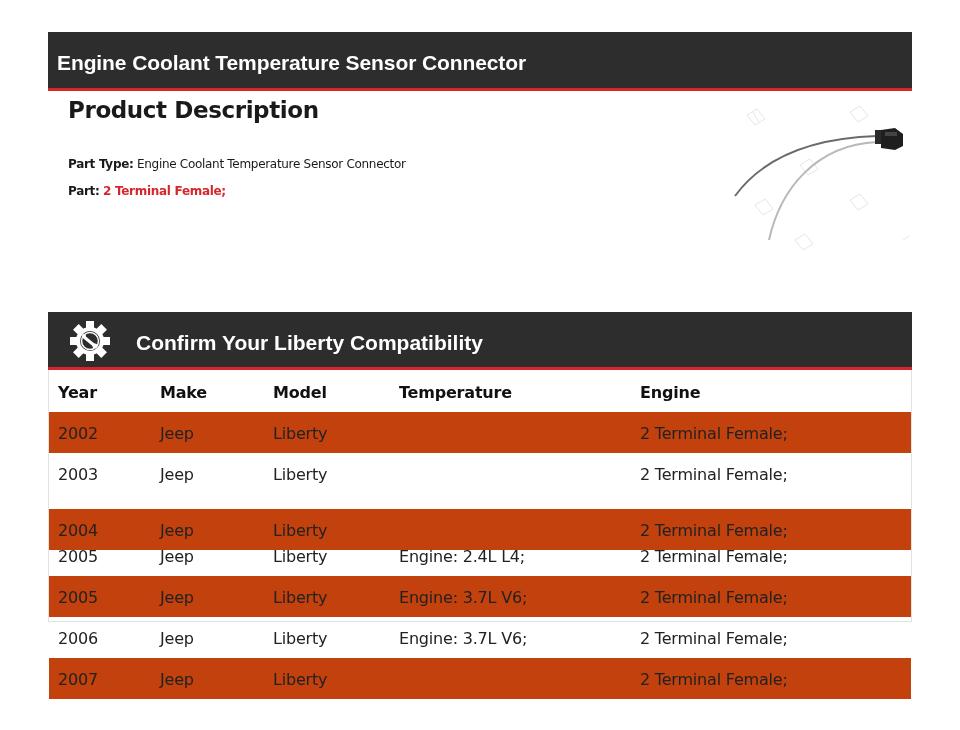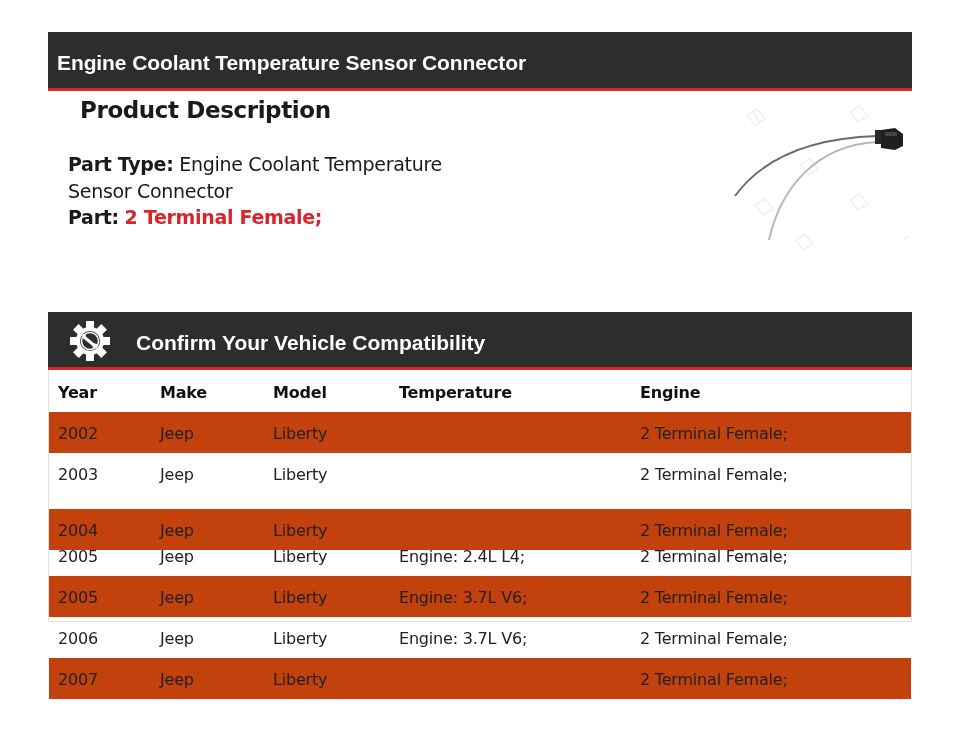--- a/index.html
+++ b/index.html
@@ -19,25 +19,25 @@
   .compat-bar { top: 312px; height: 58px; }
   .compat-bar .compat-text {
     position: absolute; left: 88px; top: 19px; font-size: 21px;
   }
   .compat-bar .gear {
     position: absolute; left: 21px; top: 8px; width: 42px; height: 42px;
   }
 
   .desc-heading {
     position: absolute; left: 68px; top: 97px; font-size: 23px; font-weight: bold;
-    font-family: "DejaVu Sans", sans-serif; letter-spacing: -0.4px; margin-left: 12px;
+    font-family: "DejaVu Sans", sans-serif; letter-spacing: -0.4px;
   }
   .desc-block {
     position: absolute; left: 68px; top: 151px; width: 380px;
-    font-size: 19px; line-height: 26.5px; letter-spacing: -0.3px;
+    font-size: 12px; line-height: 26.5px; letter-spacing: -0.3px;
   }
   .desc-block b { font-weight: bold; }
   .desc-block .red { color: #d6262b; font-weight: bold; }
 
   .product-img {
     position: absolute; left: 725px; top: 100px; width: 190px; height: 160px;
   }
 
   .table-wrap {
     position: absolute; left: 48px; top: 370px; width: 864px; height: 252px;
@@ -107,21 +107,21 @@
         <rect x="1" y="17" width="8" height="8" transform="rotate(45 21 21)"></rect>
         <rect x="33" y="17" width="8" height="8" transform="rotate(45 21 21)"></rect>
       </g>
       <circle cx="21" cy="21" r="10" fill="#2e2d2e"></circle>
       <circle cx="21" cy="21" r="8.5" fill="none" stroke="#ffffff" stroke-width="1.5"></circle>
       <path d="M15 17 L 26 26" stroke="#ffffff" stroke-width="3" stroke-linecap="round"></path>
       <circle cx="26" cy="26" r="2.5" fill="#ffffff"></circle>
       <circle cx="15" cy="16" r="2" fill="#ffffff"></circle>
     </svg>
   </span>
-  <span class="compat-text">Confirm Your Vehicle Compatibility</span>
+  <span class="compat-text">Confirm Your Liberty Compatibility</span>
 </div>
 
 <div class="table-wrap">
   <div class="row head" style="top:0px">
     <span class="cell c-year">Year</span>
     <span class="cell c-make">Make</span>
     <span class="cell c-model">Model</span>
     <span class="cell c-app">Temperature</span>
     <span class="cell c-notes">Engine</span>
   </div>

